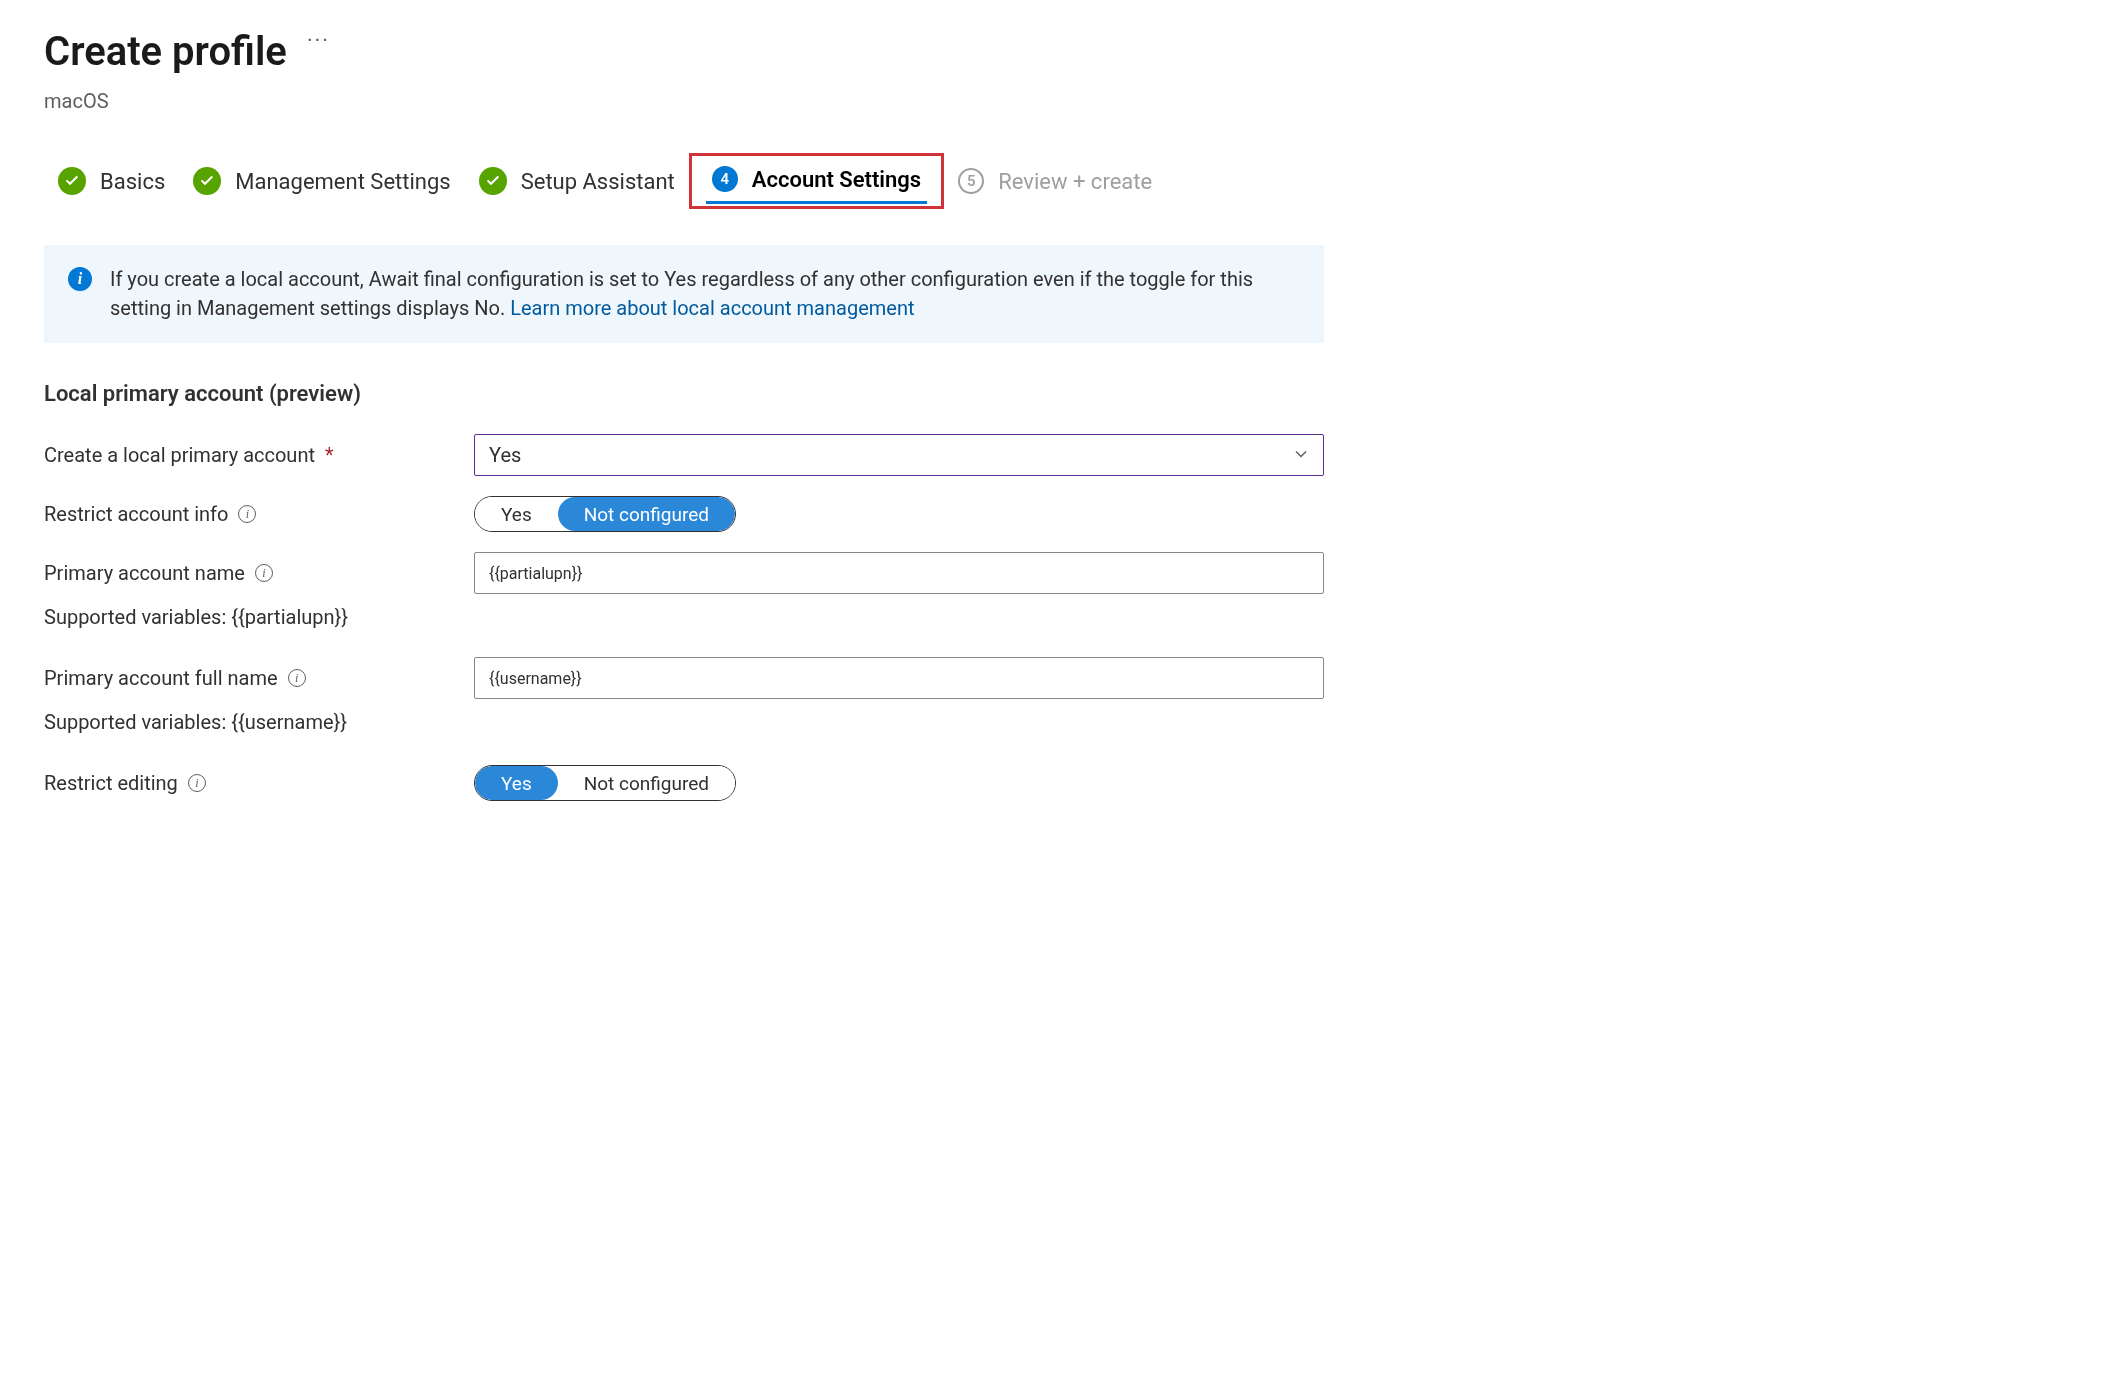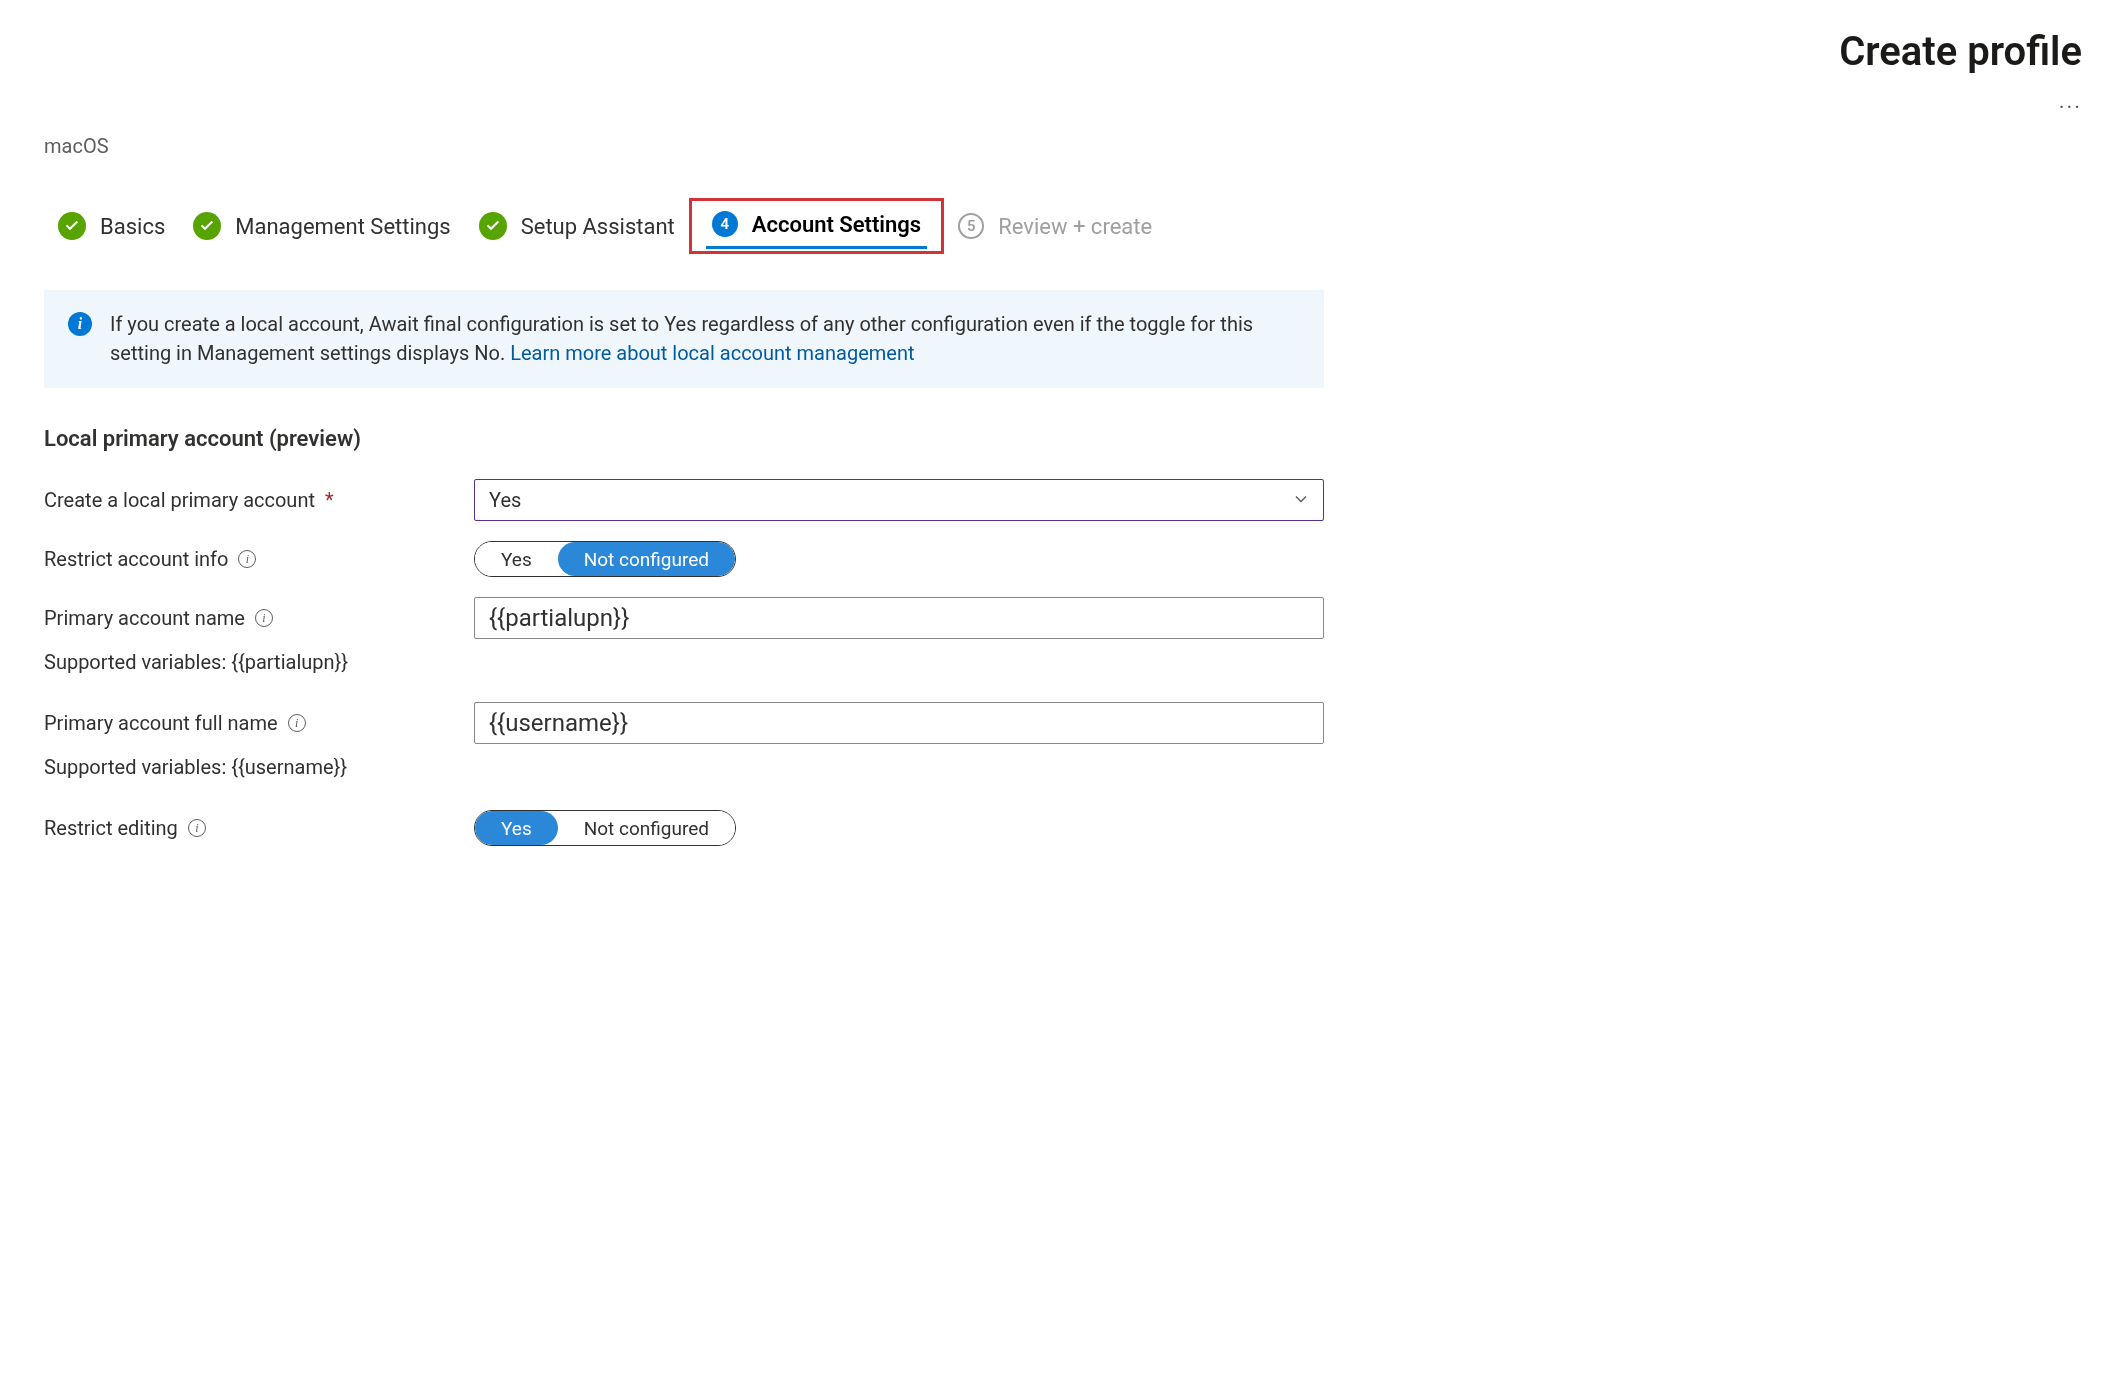--- a/index.html
+++ b/index.html
@@ -6,21 +6,21 @@
   body {
     margin: 0;
     padding: 28px 44px;
     font-family: "Segoe UI", -apple-system, BlinkMacSystemFont, Roboto, sans-serif;
     font-size: 20px;
     color: #323130;
     background: #fff;
     width: 2126px;
   }
   .header { margin-bottom: 40px; }
-  .title-row { display: flex; align-items: flex-end; gap: 20px; flex-direction: column; }
+  .title-row { display: flex; align-items: flex-start; gap: 20px; }
   h1 {
     font-size: 40px;
     font-weight: 600;
     margin: 0;
     color: #1b1a19;
   }
   .ellipsis { color: #605e5c; font-size: 22px; letter-spacing: 2px; cursor: pointer; }
   .subtitle { font-size: 20px; color: #605e5c; margin-top: 14px; }
 
   .steps {
@@ -155,21 +155,21 @@
     cursor: pointer;
   }
   .select-box .chev { color: #605e5c; }
 
   .text-input {
     width: 100%;
     height: 42px;
     border: 1px solid #8a8886;
     border-radius: 2px;
     padding: 0 14px;
-    font-size: 24px;
+    font-size: 16px;
     font-family: inherit;
     color: #323130;
   }
 
   .pill-toggle {
     display: inline-flex;
     border: 1.5px solid #323130;
     border-radius: 999px;
     overflow: hidden;
     height: 36px;

